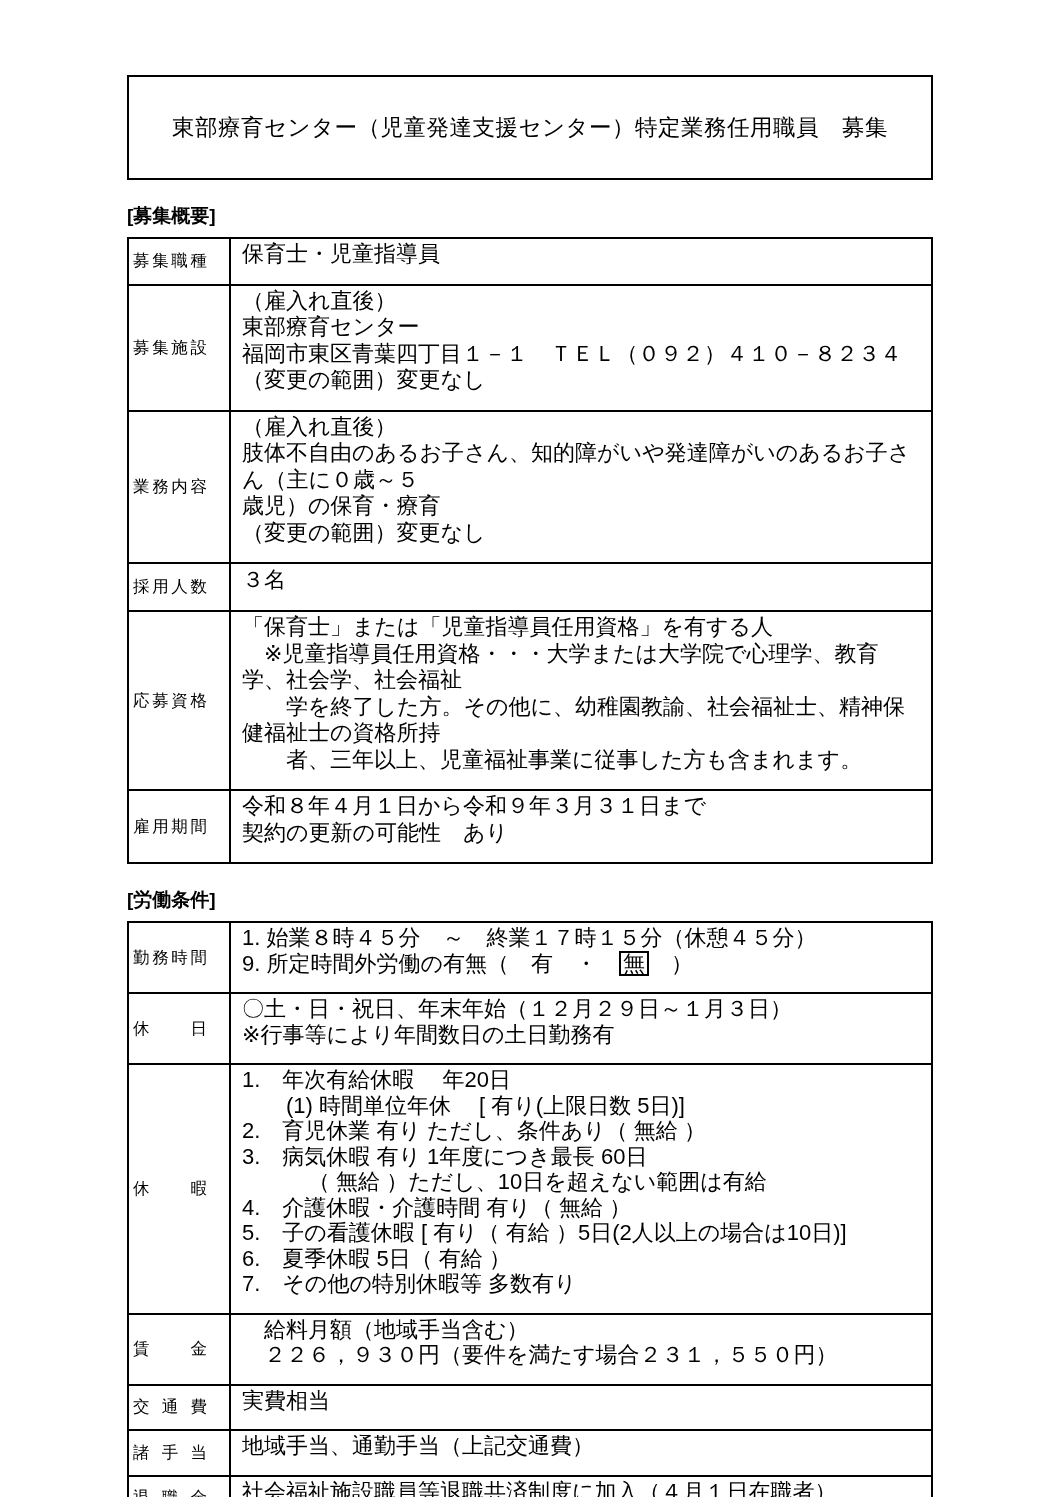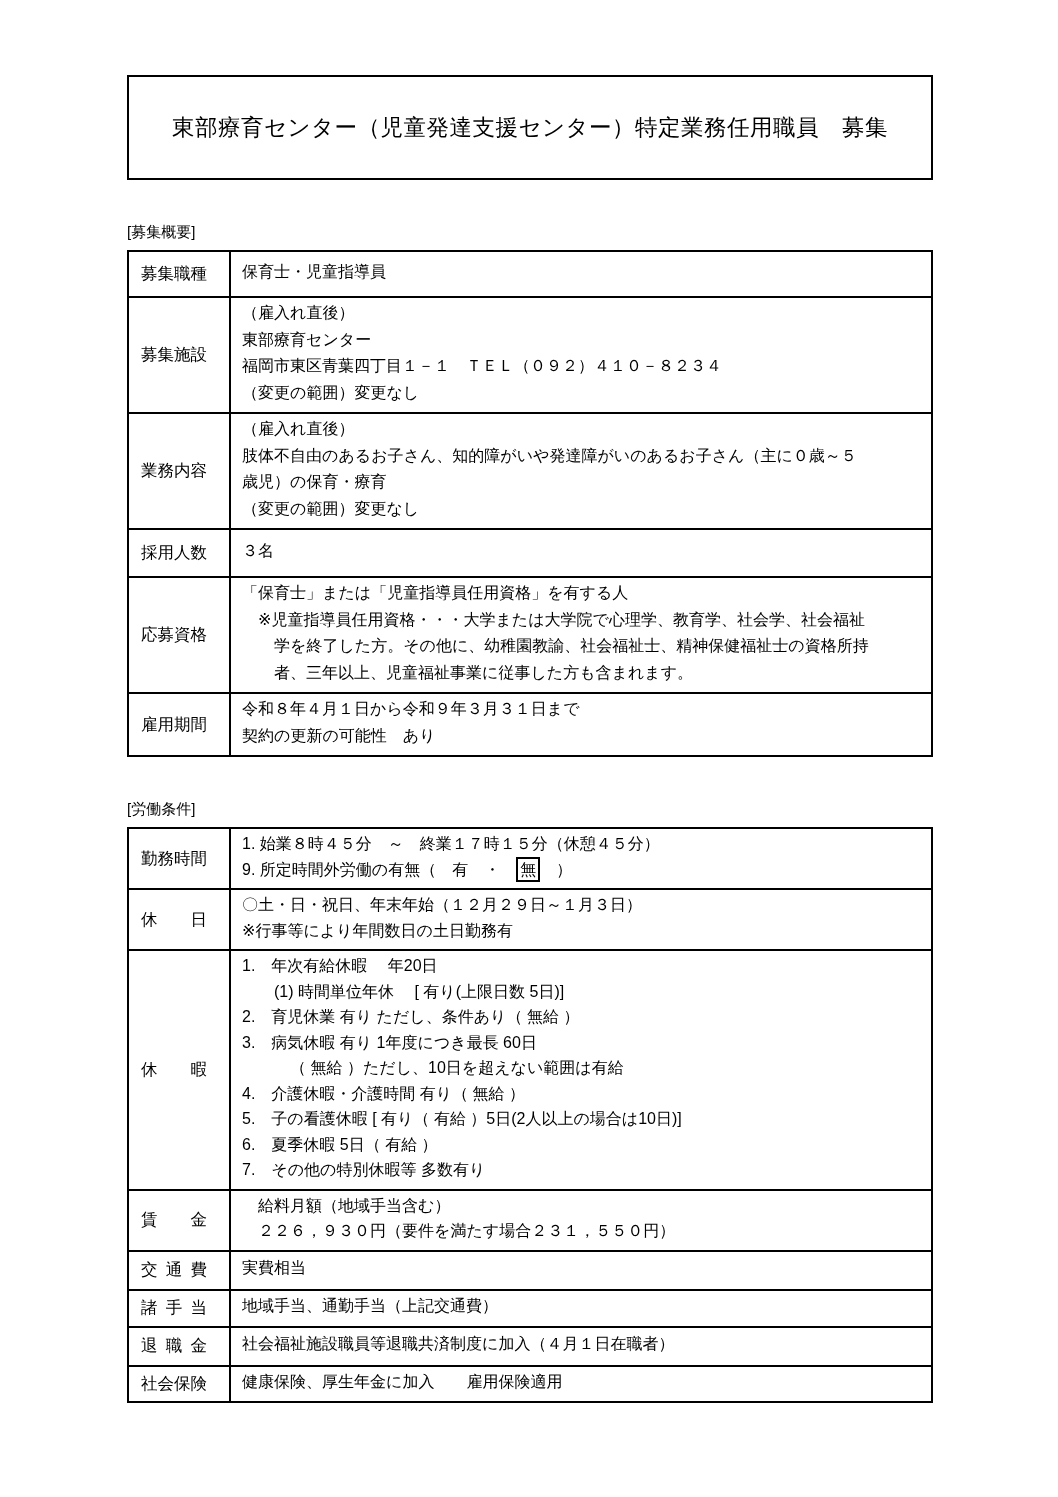--- a/index.html
+++ b/index.html
@@ -19,44 +19,44 @@
     height:101px;
     display:flex; flex-direction:row;
     align-items:center; justify-content:center;
     gap:21px;
     text-align:center;
   }
   .title-main { font-size:22.5px; letter-spacing:0.5px; white-space:nowrap; }
   .title-sub  { font-size:19.5px; white-space:nowrap; }
 
   
-  .section-heading { font-size:15px; margin:43px 0 8px 0; }
+  .section-heading { font-size:19px; margin:23px 0 8px 0;font-weight:bold; }
 
   
   table.sheet {
     border-collapse:collapse;
     width:806px;
     table-layout:fixed;
   }
   table.sheet td { border:2px solid #000; }
 
   td.lbl {
     width:102px;
-    padding:0 22px 0 12px;
+    padding:0 22px 0 4px;
     font-size:16.5px;
     vertical-align:middle;
   }
   td.lbl .dist {
     display:block;
     text-align:justify;
     text-align-last:justify;
   }
   td.val {
-    padding:2px 10px 6px 11px;
-    font-size:16px;
+    padding:2px 10px 16px 11px;
+    font-size:22px;
     vertical-align:middle;
     white-space:pre-line;
   }
   table.t1 td.val { line-height:26.5px; }
   table.t2 td.val { line-height:25.5px; }
 
   td.val.plain { white-space:normal; }
   .line { line-height:25.5px; }
   .boxed {
     display:inline-block;

